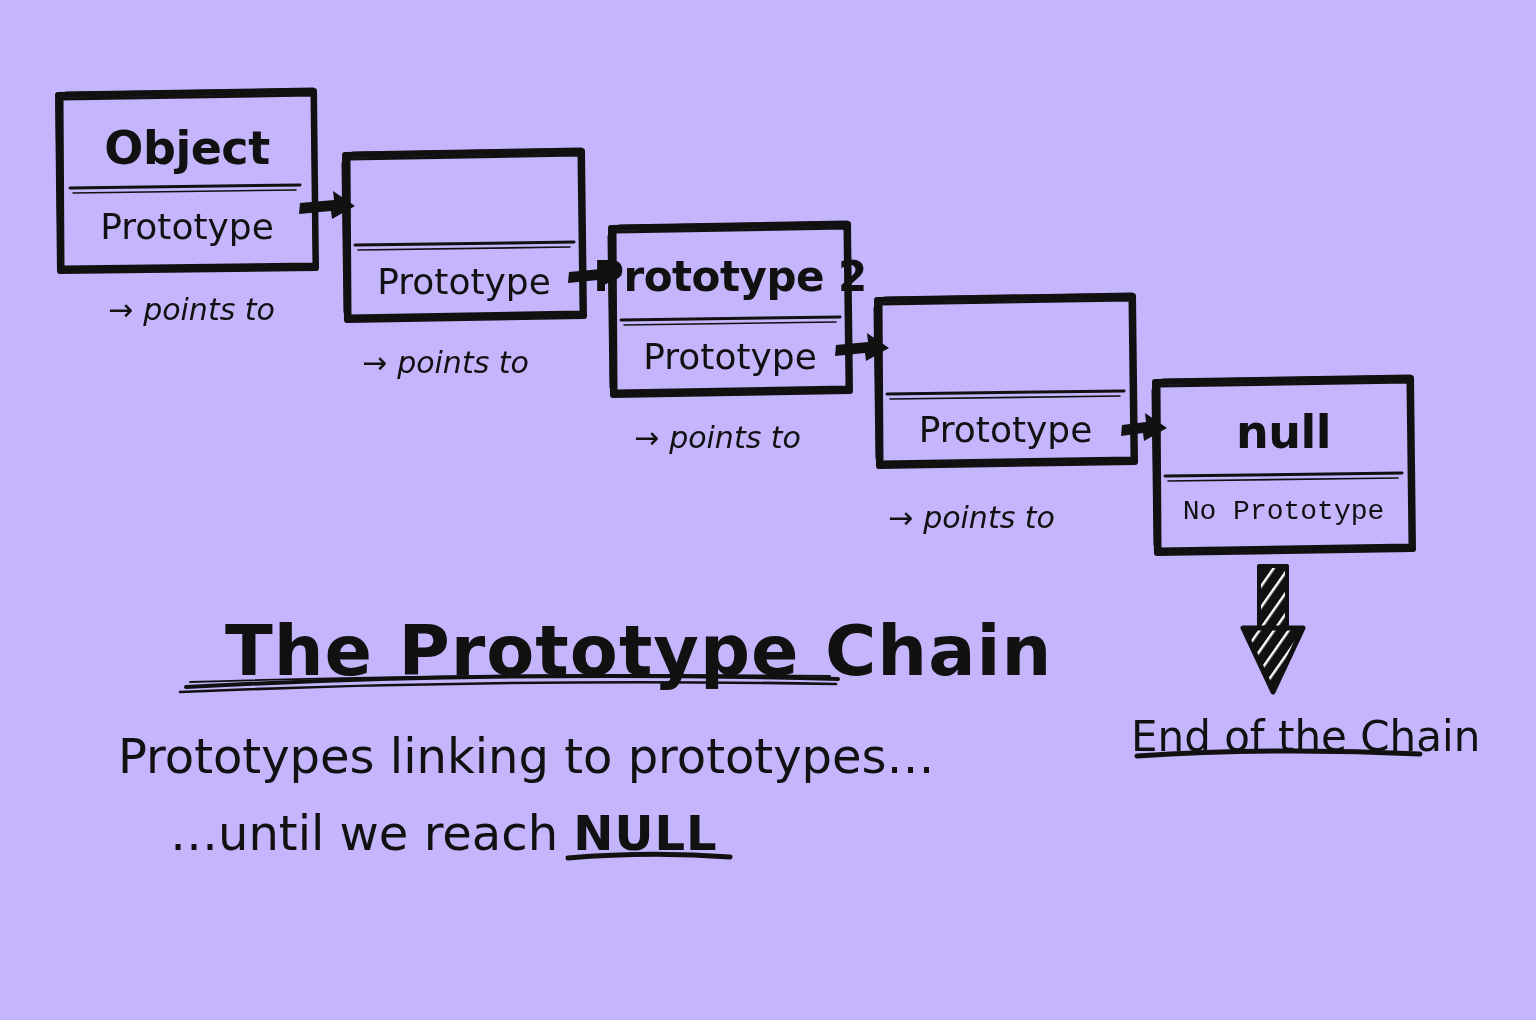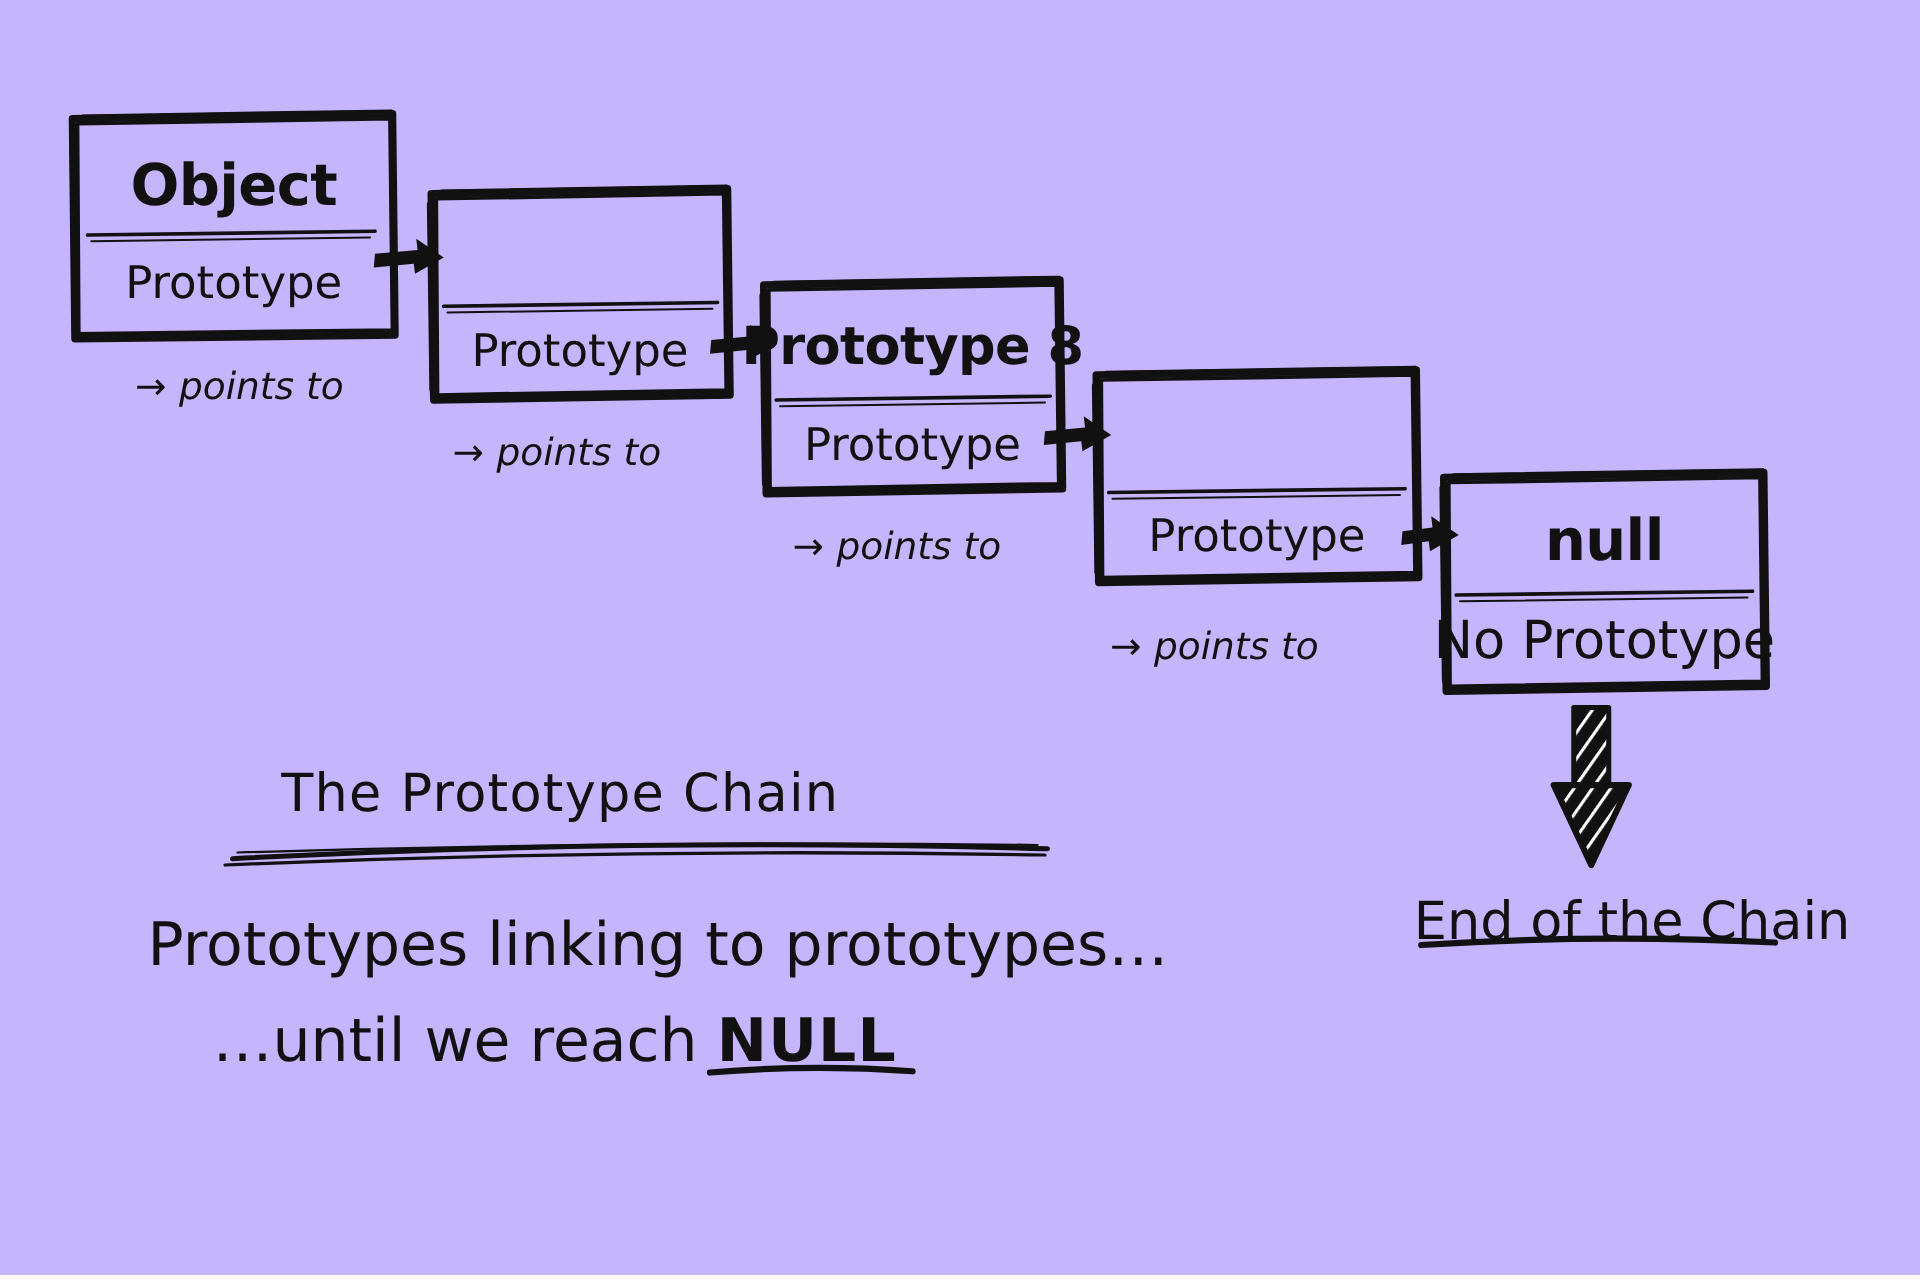--- a/index.html
+++ b/index.html
@@ -53,22 +53,22 @@
     gap: 10px;
   }
   .ptr-arrow-glyph {
     font-style: normal;
     font-size: 30px;
     line-height: 1;
   }
   .caption-title {
     position: absolute;
     color: #111111;
-    font-size: 42px;
-    font-weight: 400;
+    font-size: 70px;
+    font-weight: 700;
     letter-spacing: 1px;
     white-space: nowrap;
   }
   .caption-line {
     position: absolute;
     color: #111111;
     font-size: 48px;
     font-weight: 400;
     white-space: nowrap;
   }
@@ -176,27 +176,27 @@
         <path d="M568,858 Q650,851 730,857" stroke-width="5"></path>
       </g>
     </g>
   </svg>
 
   <div class="node-title" style="left:60px; top:112px; width:254px; height:72px;">Object</div>
   <div class="node-sub" style="left:60px; top:196px; width:254px; height:60px;">Prototype</div>
 
   <div class="node-sub" style="left:347px; top:252px; width:234px; height:58px;">Prototype</div>
 
-  <div class="node-title" style="left:613px; top:241px; width:234px; height:70px; font-size:42px;">Prototype 8</div>
+  <div class="node-title" style="left:613px; top:241px; width:234px; height:70px; font-size:42px;">Prototype 2</div>
   <div class="node-sub" style="left:613px; top:327px; width:234px; height:58px;">Prototype</div>
 
   <div class="node-sub" style="left:879px; top:400px; width:253px; height:58px;">Prototype</div>
 
   <div class="node-title" style="left:1157px; top:396px; width:253px; height:72px;">null</div>
-  <div class="node-sub" style="left:1157px; top:482px; width:253px; height:58px; font-size:42px;">No Prototype</div>
+  <div class="node-sub" style="left:1157px; top:482px; width:253px; height:58px; font-size:28px;font-family:Liberation Mono, monospace;">No Prototype</div>
 
   <div class="ptr-label" style="left:108px; top:292px;">
     <span class="ptr-arrow-glyph">→</span>
     <span>points to</span>
   </div>
   <div class="ptr-label" style="left:362px; top:345px;">
     <span class="ptr-arrow-glyph">→</span>
     <span>points to</span>
   </div>
   <div class="ptr-label" style="left:634px; top:420px;">

